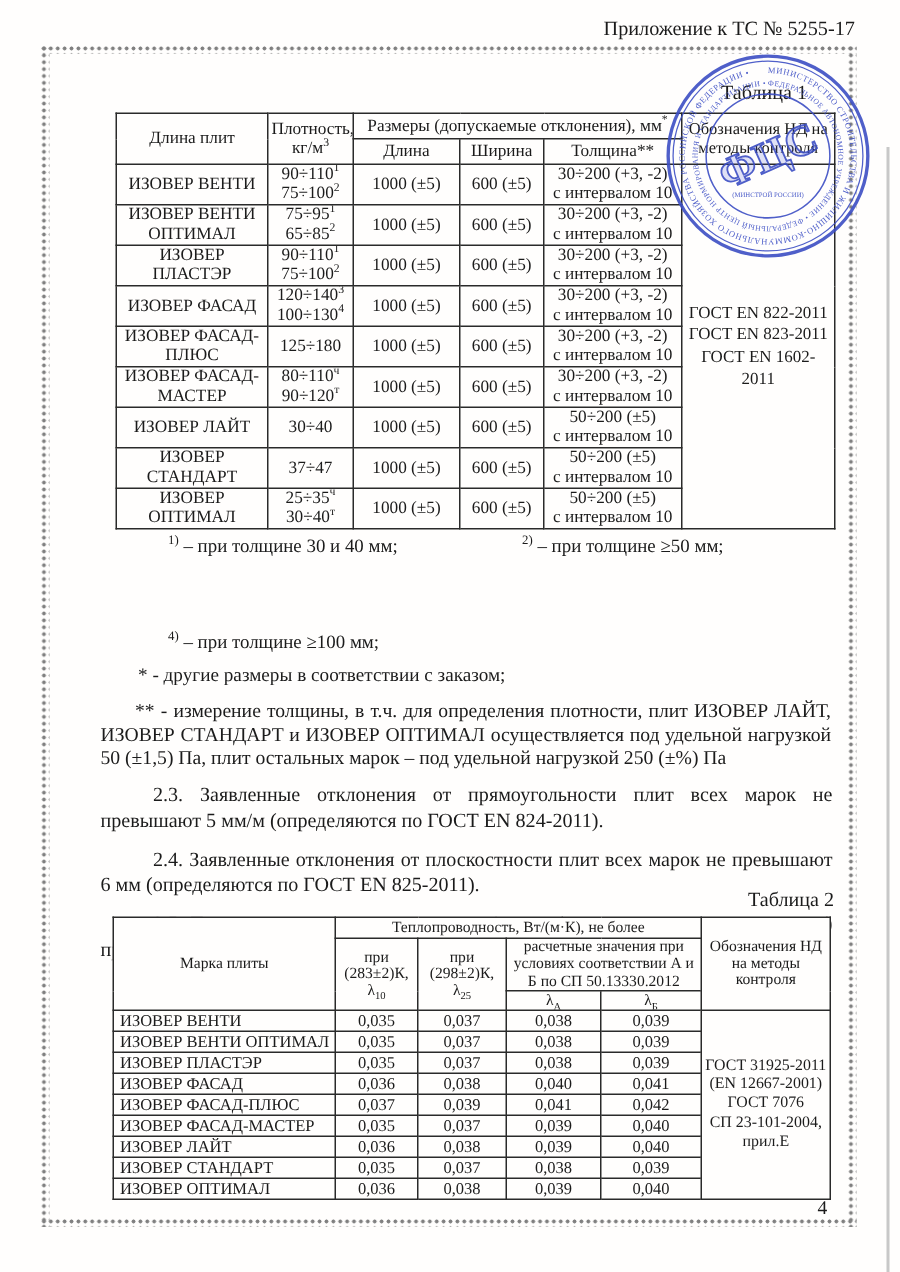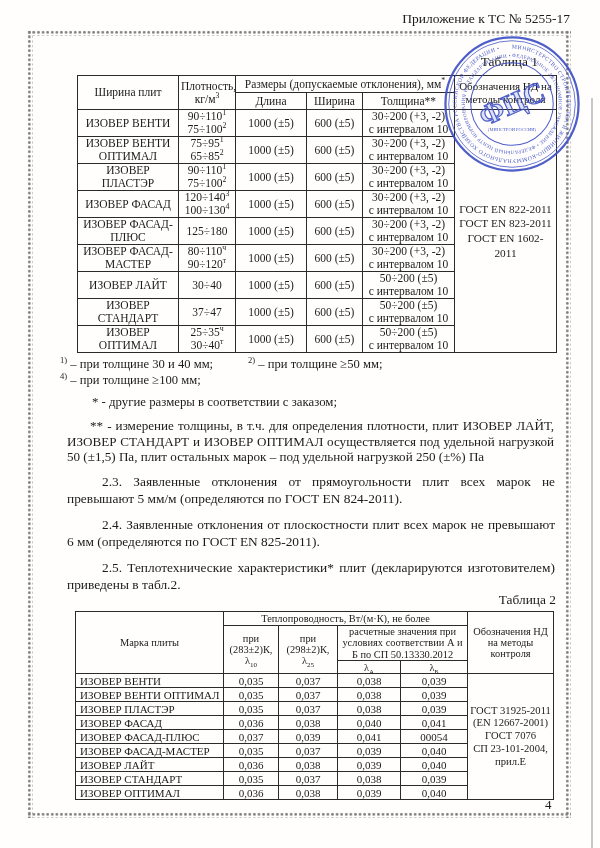--- a/index.html
+++ b/index.html
@@ -34,21 +34,21 @@
   #t2{left:75px;top:611px;width:478px;font-size:11px;line-height:1.1;}
   #t2 thead{font-size:10.4px;}
   #t2 thead tr:nth-child(1){height:14px;}
   #t2 thead tr:nth-child(2){height:31px;}
   #t2 thead tr:nth-child(3){height:13px;}
   #t2 tbody tr{height:14px;}
   #t2 tbody td:first-child{text-align:left;padding-left:4px;}
   #t2 .gost2{font-size:10.6px;line-height:1.22;}
 
   .flow{position:absolute;left:40px;top:356px;width:518px;font-size:13.2px;}
-  .fn-grid{display:grid;grid-template-columns:188px 1fr;margin-left:20px;font-size:12.6px;line-height:16px;}
+  .fn-grid{display:grid;grid-template-columns:188px 1fr;margin-left:72px;font-size:12.6px;line-height:16px;gap:48px;}
   .fn-letters{margin-left:52px;font-size:12.6px;line-height:16px;}
   .fn-star{margin:7px 0 0 52px;font-size:12.8px;}
   .fn-dstar{margin:8px 4px 0 27px;text-indent:23px;text-align:justify;font-size:13.1px;line-height:15.5px;}
   .para{margin:8px 3px 0 27px;text-indent:35px;text-align:justify;font-size:13.4px;line-height:17.5px;}
 
   .stamp{position:absolute;left:437px;top:29px;width:150px;height:150px;z-index:4;opacity:0.9;}
 </style>
 </head>
 <body>
 
@@ -67,21 +67,21 @@
       <colgroup>
         <col style="width: 101px;">
         <col style="width: 57px;">
         <col style="width: 71px;">
         <col style="width: 56px;">
         <col style="width: 92px;">
         <col style="width: 102px;">
       </colgroup>
       <thead>
         <tr>
-          <th rowspan="2">Ширина плит</th>
+          <th rowspan="2">Длина плит</th>
           <th rowspan="2">Плотность, кг/м<sup>3</sup></th>
           <th colspan="3">Размеры (допускаемые отклонения), мм<sup>*</sup></th>
           <th rowspan="2" class="hdr-small">Обозначения НД на методы контроля</th>
         </tr>
         <tr>
           <th>Длина</th>
           <th>Ширина</th>
           <th>Толщина**</th>
         </tr>
       </thead>
@@ -243,21 +243,21 @@
           <td>0,036</td>
           <td>0,038</td>
           <td>0,040</td>
           <td>0,041</td>
         </tr>
         <tr>
           <td>ИЗОВЕР ФАСАД-ПЛЮС</td>
           <td>0,037</td>
           <td>0,039</td>
           <td>0,041</td>
-          <td>00054</td>
+          <td>0,042</td>
         </tr>
         <tr>
           <td>ИЗОВЕР ФАСАД-МАСТЕР</td>
           <td>0,035</td>
           <td>0,037</td>
           <td>0,039</td>
           <td>0,040</td>
         </tr>
         <tr>
           <td>ИЗОВЕР ЛАЙТ</td>

